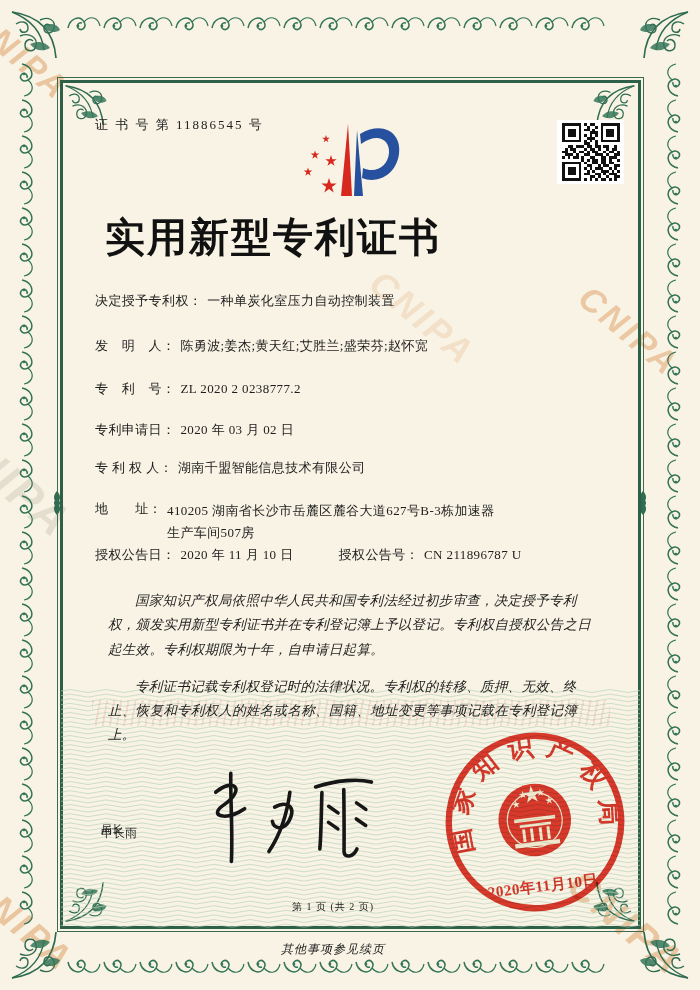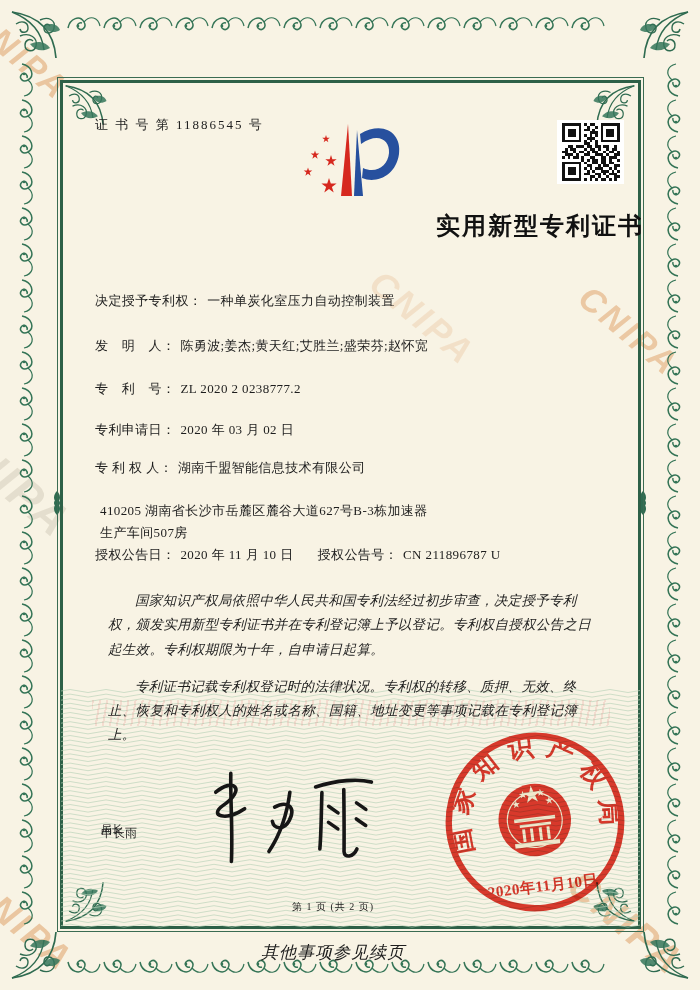--- a/index.html
+++ b/index.html
@@ -26,49 +26,49 @@
   .waves{position:absolute;left:61px;top:688px;pointer-events:none;}
   .wave{fill:none;stroke:#b9d2ba;stroke-width:.8;opacity:.85;}
   .redband{position:absolute;left:92px;top:700px;width:518px;height:26px;opacity:.55;
     background:repeating-linear-gradient(100deg,rgba(226,108,108,.30) 0 2px,rgba(226,108,108,0) 2px 7px);
     filter:blur(.4px);}
   
   .certno{position:absolute;left:95px;top:116px;font-size:13px;letter-spacing:2px;}
   .logo{position:absolute;left:300px;top:118px;}
   .qr{position:absolute;left:557px;top:120px;width:67px;height:64px;background:#fff;
       display:flex;align-items:center;justify-content:center;}
-  .title{position:absolute;left:57px;top:210px;width:587px;text-align:right;
-         font-size:24px;font-weight:bold;letter-spacing:2px;color:#111;}
+  .title{position:absolute;left:57px;top:210px;width:587px;text-align:left;
+         font-size:40px;font-weight:bold;letter-spacing:2px;color:#111;padding-left:48px;}
   
   .frow{position:absolute;left:95px;width:520px;display:flex;font-size:13px;
         letter-spacing:.4px;line-height:18px;}
   .flabel{white-space:pre;flex:none;}
   .fvalue{margin-left:5px;}
   .r1{top:292px}.r2{top:337px}.r3{top:380px}.r4{top:421px}.r5{top:459px}
   .r6{top:500px}.r7{top:546px}
   .addr2{line-height:22px;}
-  .grant2{margin-left:24px;white-space:pre;}
+  .grant2{margin-left:45px;white-space:pre;}
   
   .bodytext{position:absolute;left:95px;top:576px;width:517px;font-size:13.5px;
             line-height:24.3px;font-style:italic;letter-spacing:.3px;}
   .bodytext p{margin:13px;text-indent:2em;}
   
   .dir-title{position:absolute;left:101px;top:822px;font-family:"Liberation Sans","DejaVu Sans",sans-serif;font-size:11px;}
   .dir-name{position:absolute;left:101px;top:825px;font-family:"Liberation Sans","DejaVu Sans",sans-serif;font-size:12px;}
   .autograph{position:absolute;left:205px;top:762px;}
   .seal{position:absolute;left:437px;top:727px;transform:rotate(-7deg);
         mix-blend-mode:multiply;opacity:.94;}
   .seal-arc{font-size:26px;letter-spacing:11px;font-weight:bold;fill:#dc2f23;
             font-family:"Liberation Serif","DejaVu Serif",serif;}
   .seal-date{font-size:15.5px;font-weight:bold;fill:#dc2f23;letter-spacing:.5px;
              font-family:"Liberation Serif","DejaVu Serif",serif;}
   
   .pageno{position:absolute;left:40px;top:900px;width:586px;text-align:center;font-size:10px;letter-spacing:1px;}
   .contnote{position:absolute;left:40px;top:941px;width:586px;text-align:center;
-            font-size:17px;font-style:italic;letter-spacing:1px;}
+            font-size:12px;font-style:italic;letter-spacing:1px;}
   .hiddefs{position:absolute;width:0;height:0;}
 </style>
 </head>
 <body>
 
 <svg class="hiddefs" aria-hidden="true">
   <defs>
     <polygon id="star" points="0,-10 2.25,-3.09 9.51,-3.09 3.63,1.18 5.88,8.09 0,3.82 -5.88,8.09 -3.63,1.18 -9.51,-3.09 -2.25,-3.09"></polygon>
     <g id="curl" fill="none" stroke="#347456" stroke-width="1.5">
       <path d="M-16,4 C-14,-6 -4,-9 0,-2 C3,3 -2,8 -6,4 C-8,1 -5,-2 -2,-1"></path>
@@ -287,20 +287,21 @@
   </div>
   <div class="frow r4">
     <span class="flabel">专利申请日：</span>
     <span class="fvalue">2020 年 03 月 02 日</span>
   </div>
   <div class="frow r5">
     <span class="flabel">专 利 权 人：</span>
     <span class="fvalue">湖南千盟智能信息技术有限公司</span>
   </div>
   <div class="frow r6">
+    <span class="flabel">地　　址：</span>
     <span class="fvalue addr2">
       <div>410205 湖南省长沙市岳麓区麓谷大道627号B-3栋加速器</div>
       <div>生产车间507房</div>
     </span>
   </div>
   <div class="frow r7">
     <span class="flabel">授权公告日：</span>
     <span class="fvalue">2020 年 11 月 10 日</span>
     <span class="flabel grant2">授权公告号：</span>
     <span class="fvalue">CN 211896787 U</span>

